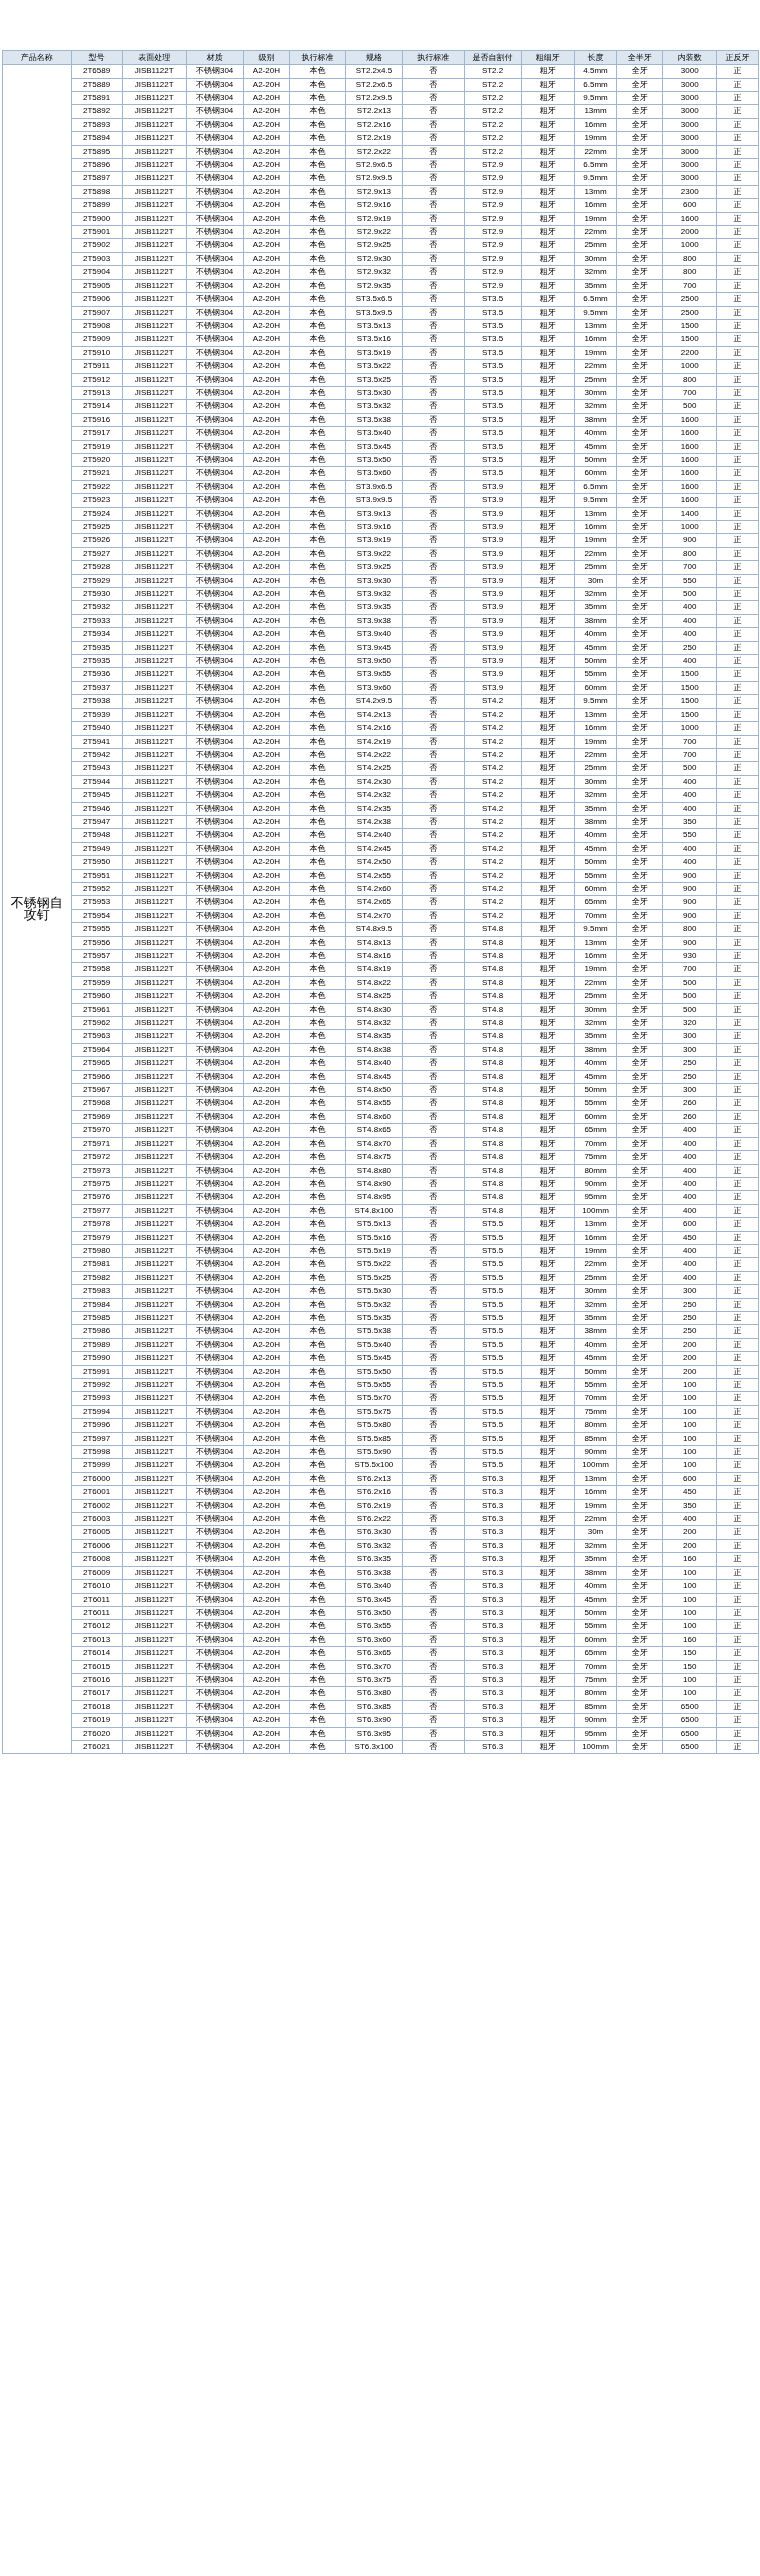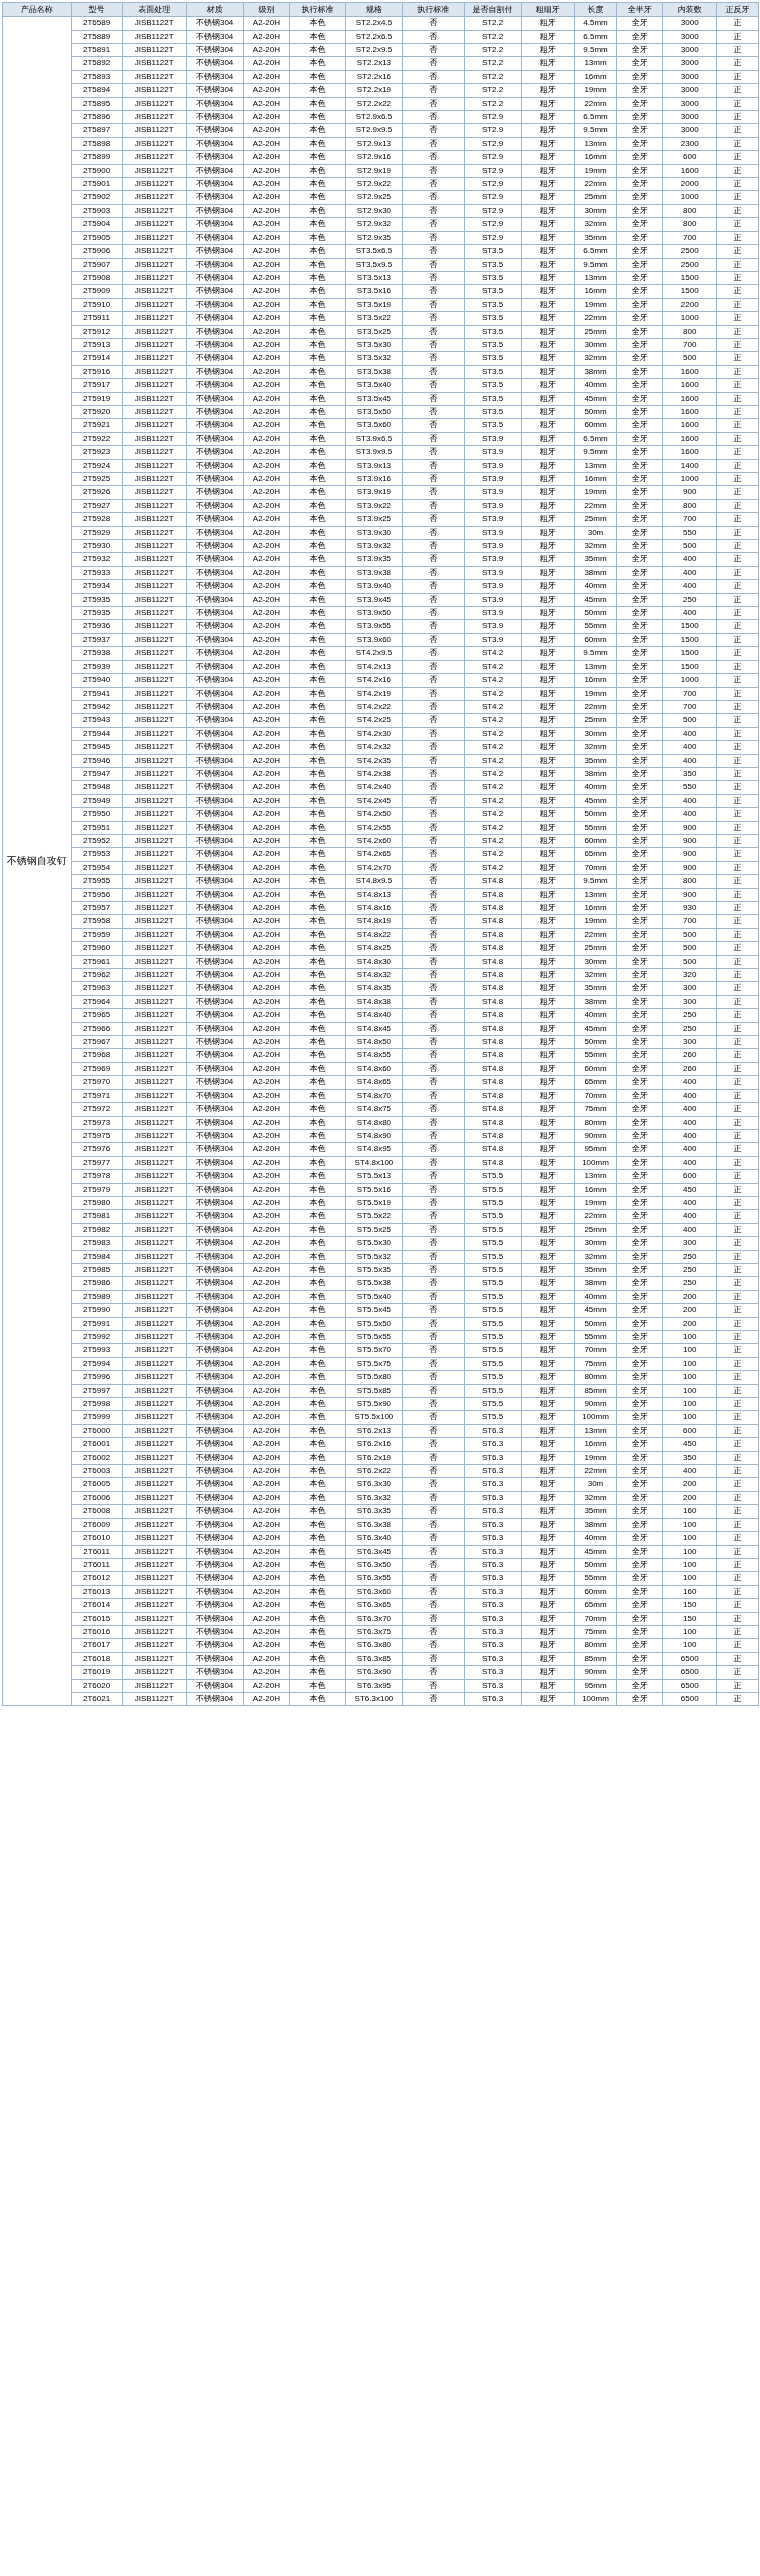--- a/index.html
+++ b/index.html
@@ -15,41 +15,42 @@
     width: 760px;
     box-sizing: border-box;
     padding: 1.9px 1.9px 3.8px 1.9px;
   }
   table {
     border-collapse: collapse;
     width: 757px;
     table-layout: fixed;
     font-size: 8px;
     color: #000000;
+    margin-top: 48px;
   }
   th, td {
     border: 1px solid #9fb6d0;
     padding: 0px 1.9px;
     height: 12.4px;
     line-height: 12.4px;
     overflow: hidden;
     white-space: nowrap;
     text-align: center;
     vertical-align: middle;
   }
   thead th {
     background: #dce6f1;
     font-weight: normal;
     font-size: 8px;
     height: 13.3px;
     line-height: 13.3px;
     color: #000;
   }
   td.prodname {
-    font-size: 10px;
+    font-size: 13px;
     line-height: 12.4px;
     white-space: normal;
     word-break: break-all;
     text-align: center;
     vertical-align: middle;
     padding: 0 3.8px;
   }
   
   col.c0 { width: 59px; }
   col.c1 { width: 44px; }

